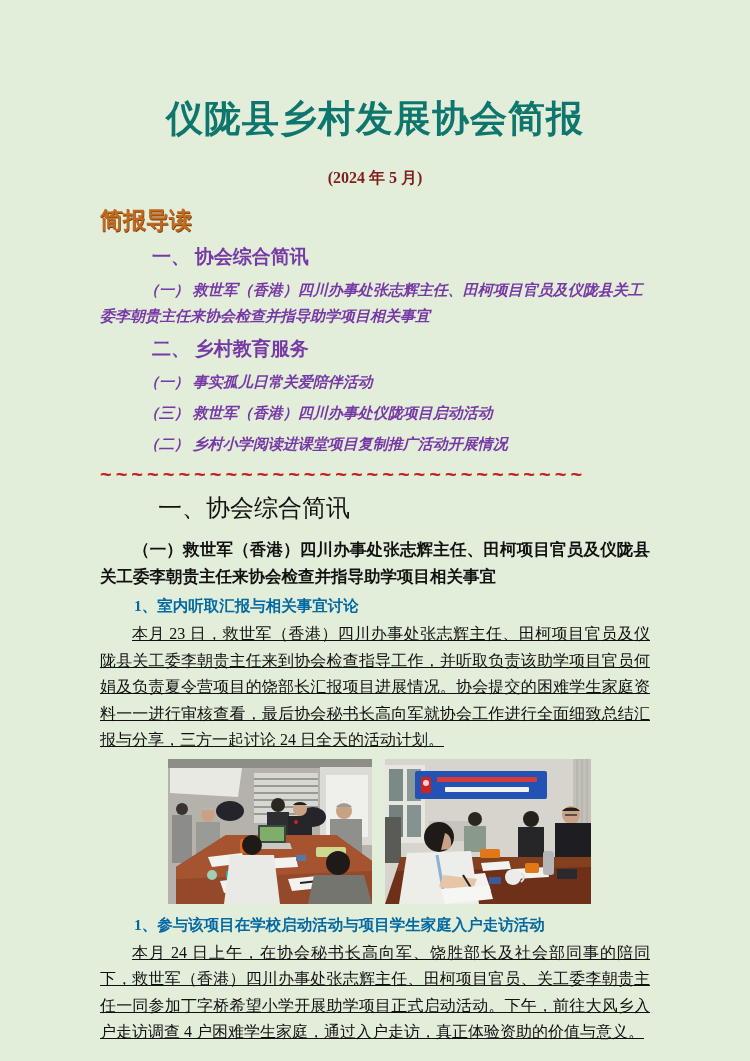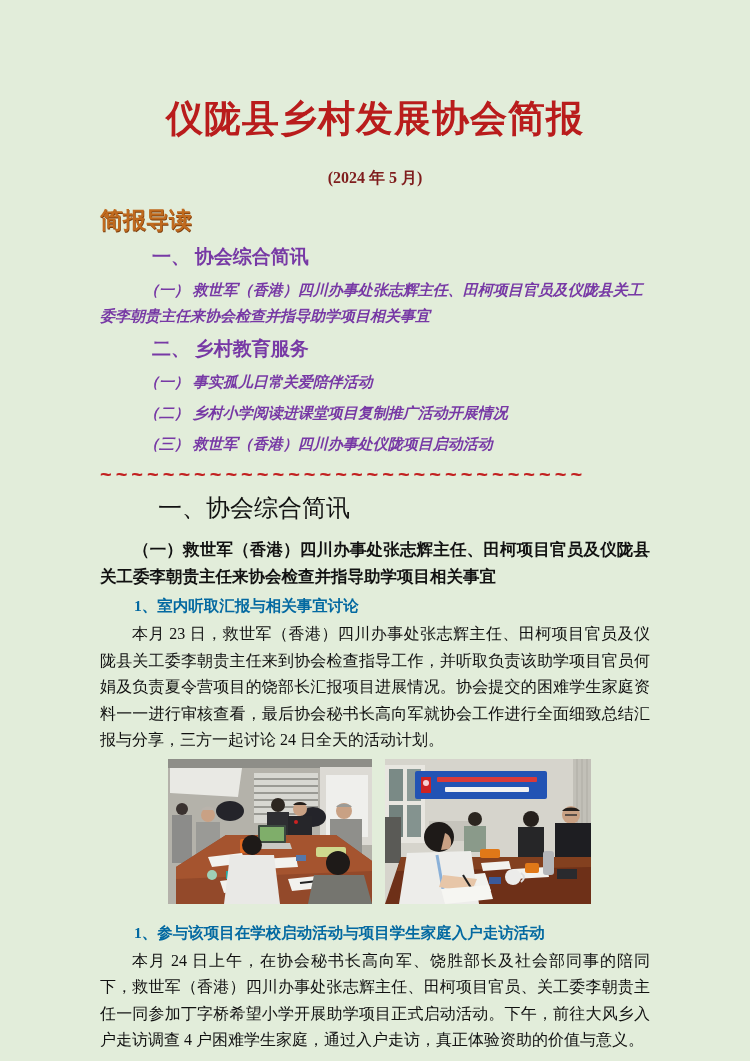--- a/index.html
+++ b/index.html
@@ -16,21 +16,21 @@
     color: #1a1a1a;
   }
   .content { width: 550px; margin: 0 auto; }
 
   .doc-title {
     margin-top: 94px;
     text-align: center;
     font-size: 37px;
     font-weight: bold;
     letter-spacing: 1px;
-    color: #b91c1c;
+    color: #0f766e;
     font-family: "Liberation Sans", sans-serif;
   }
   .doc-date {
     margin-top: 24px;
     text-align: center;
     font-size: 16px;
     font-weight: bold;
     color: #7f1d1d;
     font-family: "Liberation Serif", serif;
   }
@@ -96,20 +96,21 @@
     font-family: "Liberation Serif", serif;
   }
   .body-para {
     margin-top: 4px;
     font-size: 16px;
     line-height: 26.5px;
     text-indent: 32px;
     text-align: justify;
     color: #111;
     font-family: "Liberation Serif", serif;
+    text-decoration: underline;
   }
   .photo-row {
     margin-top: 5px;
     margin-left: 68px;
     display: flex;
     gap: 13px;
   }
   .photo {
     display: block;
     background: #bbb;
@@ -123,22 +124,22 @@
   <div class="doc-date">(2024 年 5 月)</div>
 
   <div class="content">
     <div class="guide-heading">简报导读</div>
 
     <div class="toc">
       <div class="toc-l1">一、 协会综合简讯</div>
       <div class="toc-l2">（一） 救世军（香港）四川办事处张志辉主任、田柯项目官员及仪陇县关工委李朝贵主任来协会检查并指导助学项目相关事宜</div>
       <div class="toc-l1">二、 乡村教育服务</div>
       <div class="toc-l2">（一） 事实孤儿日常关爱陪伴活动</div>
+      <div class="toc-l2">（三） 救世军（香港）四川办事处仪陇项目启动活动</div>
       <div class="toc-l2">（二） 乡村小学阅读进课堂项目复制推广活动开展情况</div>
-      <div class="toc-l2">（三） 救世军（香港）四川办事处仪陇项目启动活动</div>
     </div>
 
     <div class="separator">~~~~~~~~~~~~~~~~~~~~~~~~~~~~~~~</div>
 
     <div class="sec-heading">一、协会综合简讯</div>
     <div class="sec-subheading">（一）救世军（香港）四川办事处张志辉主任、田柯项目官员及仪陇县关工委李朝贵主任来协会检查并指导助学项目相关事宜</div>
     <div class="topic-heading">1、室内听取汇报与相关事宜讨论</div>
     <div class="body-para">本月 23 日，救世军（香港）四川办事处张志辉主任、田柯项目官员及仪陇县关工委李朝贵主任来到协会检查指导工作，并听取负责该助学项目官员何娟及负责夏令营项目的饶部长汇报项目进展情况。协会提交的困难学生家庭资料一一进行审核查看，最后协会秘书长高向军就协会工作进行全面细致总结汇报与分享，三方一起讨论 24 日全天的活动计划。</div>
 
     <div class="photo-row">
@@ -258,16 +259,16 @@
         <circle cx="54" cy="78" r="15" fill="#1e1a18"></circle>
         <path d="M60,74 a9,10 0 0 1 4,16 l-8,1 z" fill="#c9a184"></path>
         <polygon points="22,94 86,92 94,145 14,145" fill="#ededea"></polygon>
         <line x1="52" y1="96" x2="58" y2="130" stroke="#8ab0d8" stroke-width="3"></line>
         <polygon points="58,116 92,120 86,134 54,128" fill="#e7c6a8"></polygon>
         <line x1="78" y1="116" x2="88" y2="132" stroke="#222" stroke-width="2"></line>
         <polygon points="56,130 104,126 108,140 60,145" fill="#f6f6f2"></polygon>
       </svg>
     </div>
 
-    <div class="topic-heading" style="margin-top:19px;">1、参与该项目在学校启动活动与项目学生家庭入户走访活动</div>
+    <div class="topic-heading" style="margin-top:11px;">1、参与该项目在学校启动活动与项目学生家庭入户走访活动</div>
     <div class="body-para">本月 24 日上午，在协会秘书长高向军、饶胜部长及社会部同事的陪同下，救世军（香港）四川办事处张志辉主任、田柯项目官员、关工委李朝贵主任一同参加丁字桥希望小学开展助学项目正式启动活动。下午，前往大风乡入户走访调查 4 户困难学生家庭，通过入户走访，真正体验资助的价值与意义。</div>
   </div>
 </div>
 
 </body></html>

